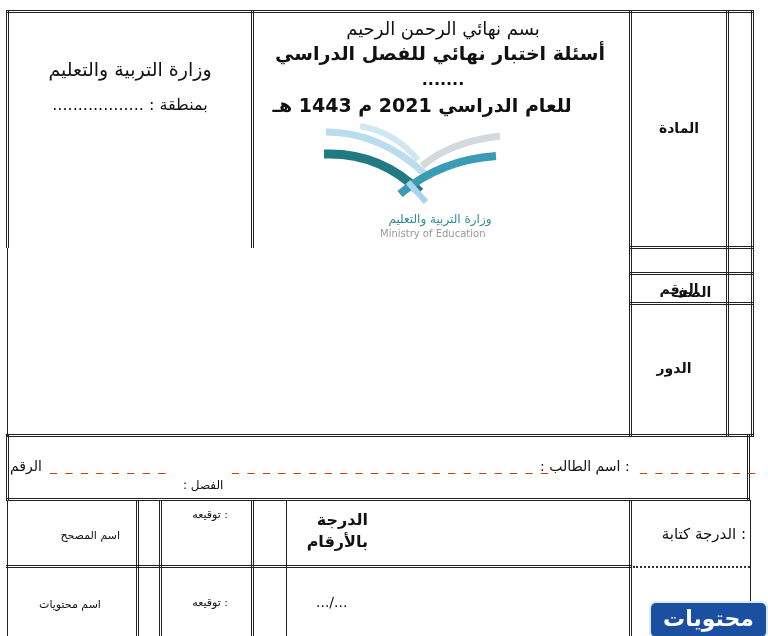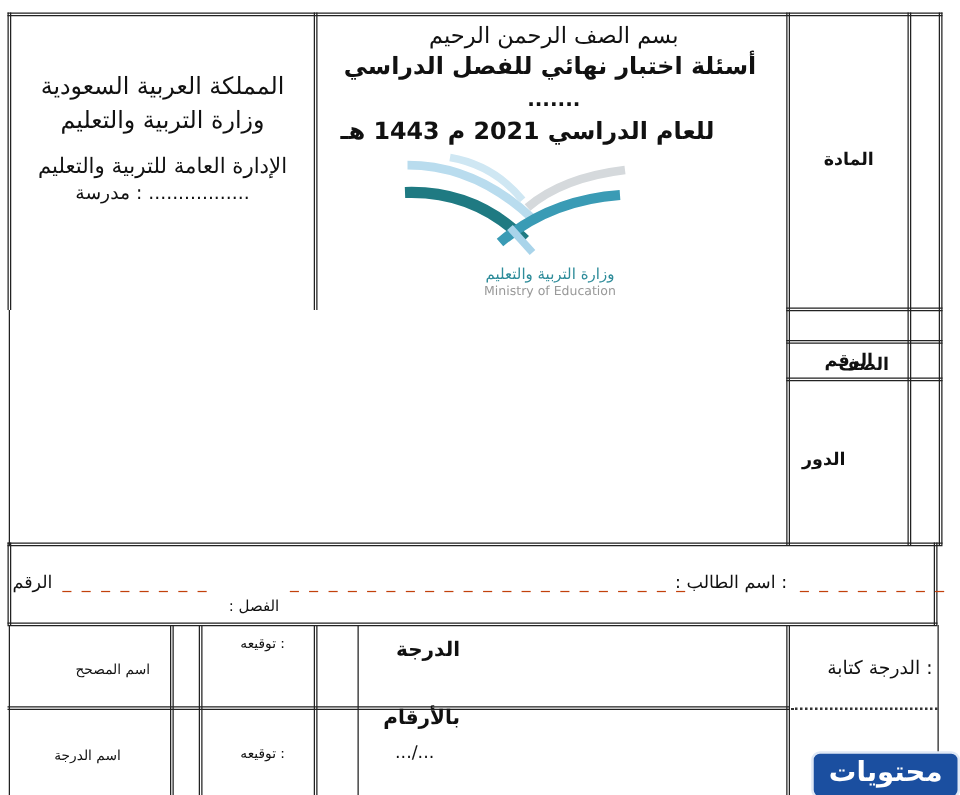--- a/index.html
+++ b/index.html
@@ -51,69 +51,67 @@
 <div class="vline" style="left:159px; top:500px; height:136px;"></div>
 <div class="vline" style="left:251px; top:500px; height:136px;"></div>
 <div class="vsingle" style="left:286px; top:500px; height:136px;"></div>
 <div class="vline" style="left:629px; top:500px; height:136px;"></div>
 <div class="vsingle" style="left:750px; top:500px; height:136px;"></div>
 
 <div class="hline" style="left:6px; width:626px; top:565px;"></div>
 <div class="hdot" style="left:633px; width:117px; top:566px;"></div>
 
 <div class="txt t-left-block" style="left:12px; width:236px; top:56px;">
-  <div>المملكة العربية السعودية</div>
   <div>وزارة التربية والتعليم</div>
   <div style="height:12px"></div>
-  <div style="font-size:17px; line-height:22px;">الإدارة العامة للتربية والتعليم</div>
-  <div style="font-size:15px; line-height:20px;">................. : مدرسة</div>
+  <div style="font-size:16px; line-height:20px;">بمنطقة : ..................</div>
 </div>
 
-<div class="txt center" style="left:258px; width:370px; top:18px; font-size:18px;">بسم الصف الرحمن الرحيم</div>
+<div class="txt center" style="left:258px; width:370px; top:18px; font-size:18px;">بسم نهائي الرحمن الرحيم</div>
 <div class="txt center t-title" style="left:255px; width:370px; top:42px; font-size:19px;">أسئلة اختبار نهائي للفصل الدراسي</div>
 <div class="txt center t-title" style="left:258px; width:370px; top:70px; font-size:16px;">.......</div>
 <div class="txt center t-title" style="left:272px; width:300px; top:94px; font-size:19px;">للعام الدراسي 2021 م 1443 هـ</div>
 
 <div class="abs" style="left:320px; top:122px; width:190px; height:120px;">
   <svg width="190" height="82" viewBox="0 0 190 82">
     <path d="M6 10 Q60 10 105 52" stroke="#b9dcee" stroke-width="7" fill="none"></path>
     <path d="M40 4 Q75 10 98 38" stroke="#cfe7f3" stroke-width="6" fill="none"></path>
     <path d="M180 14 Q130 20 102 44" stroke="#d5d9dc" stroke-width="7" fill="none"></path>
     <path d="M4 32 Q60 30 100 70" stroke="#1f7a82" stroke-width="9" fill="none"></path>
     <path d="M176 34 Q120 38 80 72" stroke="#3a9bb5" stroke-width="8" fill="none"></path>
     <path d="M88 60 L106 80" stroke="#a9d4ea" stroke-width="6" fill="none"></path>
   </svg>
   <div style="position:absolute; left:60px; top:90px; width:120px; text-align:center; color:#2e8c9a; font-size:12px; direction:rtl;">وزارة التربية والتعليم</div>
-  <div style="position:absolute; left:60px; top:106px; width:120px; text-align:center; color:#999; font-size:10px;">Ministry of Education</div>
+  <div style="position:absolute; left:60px; top:106px; width:120px; text-align:left; color:#999; font-size:10px;">Ministry of Education</div>
 </div>
 
 <div class="txt lbl" style="left:632px; width:94px; top:120px;">المادة</div>
 <div class="txt lbl" style="left:644px; width:94px; top:252px;margin-top:32px;">الصف</div>
 <div class="txt lbl" style="left:632px; width:94px; top:281px;">الرقم</div>
-<div class="txt lbl" style="left:612px; width:94px; top:360px;">الدور</div>
+<div class="txt lbl" style="left:627px; width:94px; top:360px;">الدور</div>
 <div class="abs" style="left:732px; top:14px; width:18px; height:230px;"></div>
 <div class="abs" style="left:732px; top:250px; width:18px; height:20px;"></div>
 <div class="abs" style="left:732px; top:276px; width:18px; height:24px;"></div>
 <div class="abs" style="left:732px; top:306px; width:18px; height:126px;"></div>
 
 <div class="txt dashline" style="left:640px; top:458px;">_ _ _ _ _ _ _ _</div>
 <div class="txt" style="left:540px; top:458px; font-size:14px;">: اسم الطالب :</div>
 <div class="txt dashline" style="left:232px; top:458px;">_ _ _ _ _ _ _ _ _ _ _ _ _ _ _ _ _ _ _ _ _</div>
 <div class="txt" style="left:165px; top:478px; font-size:12px;margin-left:18px;">الفصل :</div>
 <div class="txt dashline" style="left:50px; top:458px;">_ _ _ _ _ _ _ _</div>
 <div class="txt" style="left:10px; top:458px; font-size:14px;">الرقم</div>
 
 <div class="txt" style="left:640px; width:106px; top:525px; font-size:15px; text-align:right;">: الدرجة كتابة</div>
 <div class="abs" style="left:634px; top:570px; width:112px; height:30px;"></div>
 
 <div class="txt t-title" style="left:300px; width:68px; top:510px; font-size:16px; text-align:right;">الدرجة</div>
-<div class="txt t-title" style="left:300px; width:68px; top:532px; font-size:16px; text-align:right;margin-top:32px;">بالأرقام</div>
+<div class="txt t-title" style="left:300px; width:68px; top:532px; font-size:16px; text-align:right;">بالأرقام</div>
 <div class="txt" style="left:316px; top:594px; font-size:14px; direction:ltr;">.../...</div>
 
 <div class="txt small" style="left:180px; width:48px; top:508px; text-align:right;">: توقيعه</div>
 <div class="txt small" style="left:180px; width:48px; top:596px; text-align:right;">: توقيعه</div>
 <div class="abs" style="left:165px; top:524px; width:84px; height:38px;"></div>
 <div class="abs" style="left:165px; top:570px; width:84px; height:22px;"></div>
 
 <div class="txt small" style="left:20px; width:100px; top:529px; text-align:right;">اسم المصحح</div>
-<div class="txt small" style="left:20px; width:100px; top:598px; text-align:center;">اسم الدرجة</div>
+<div class="txt small" style="left:20px; width:100px; top:598px; text-align:center;">اسم محتويات</div>
 
 <div class="watermark">محتويات</div>
 
 </body></html>

